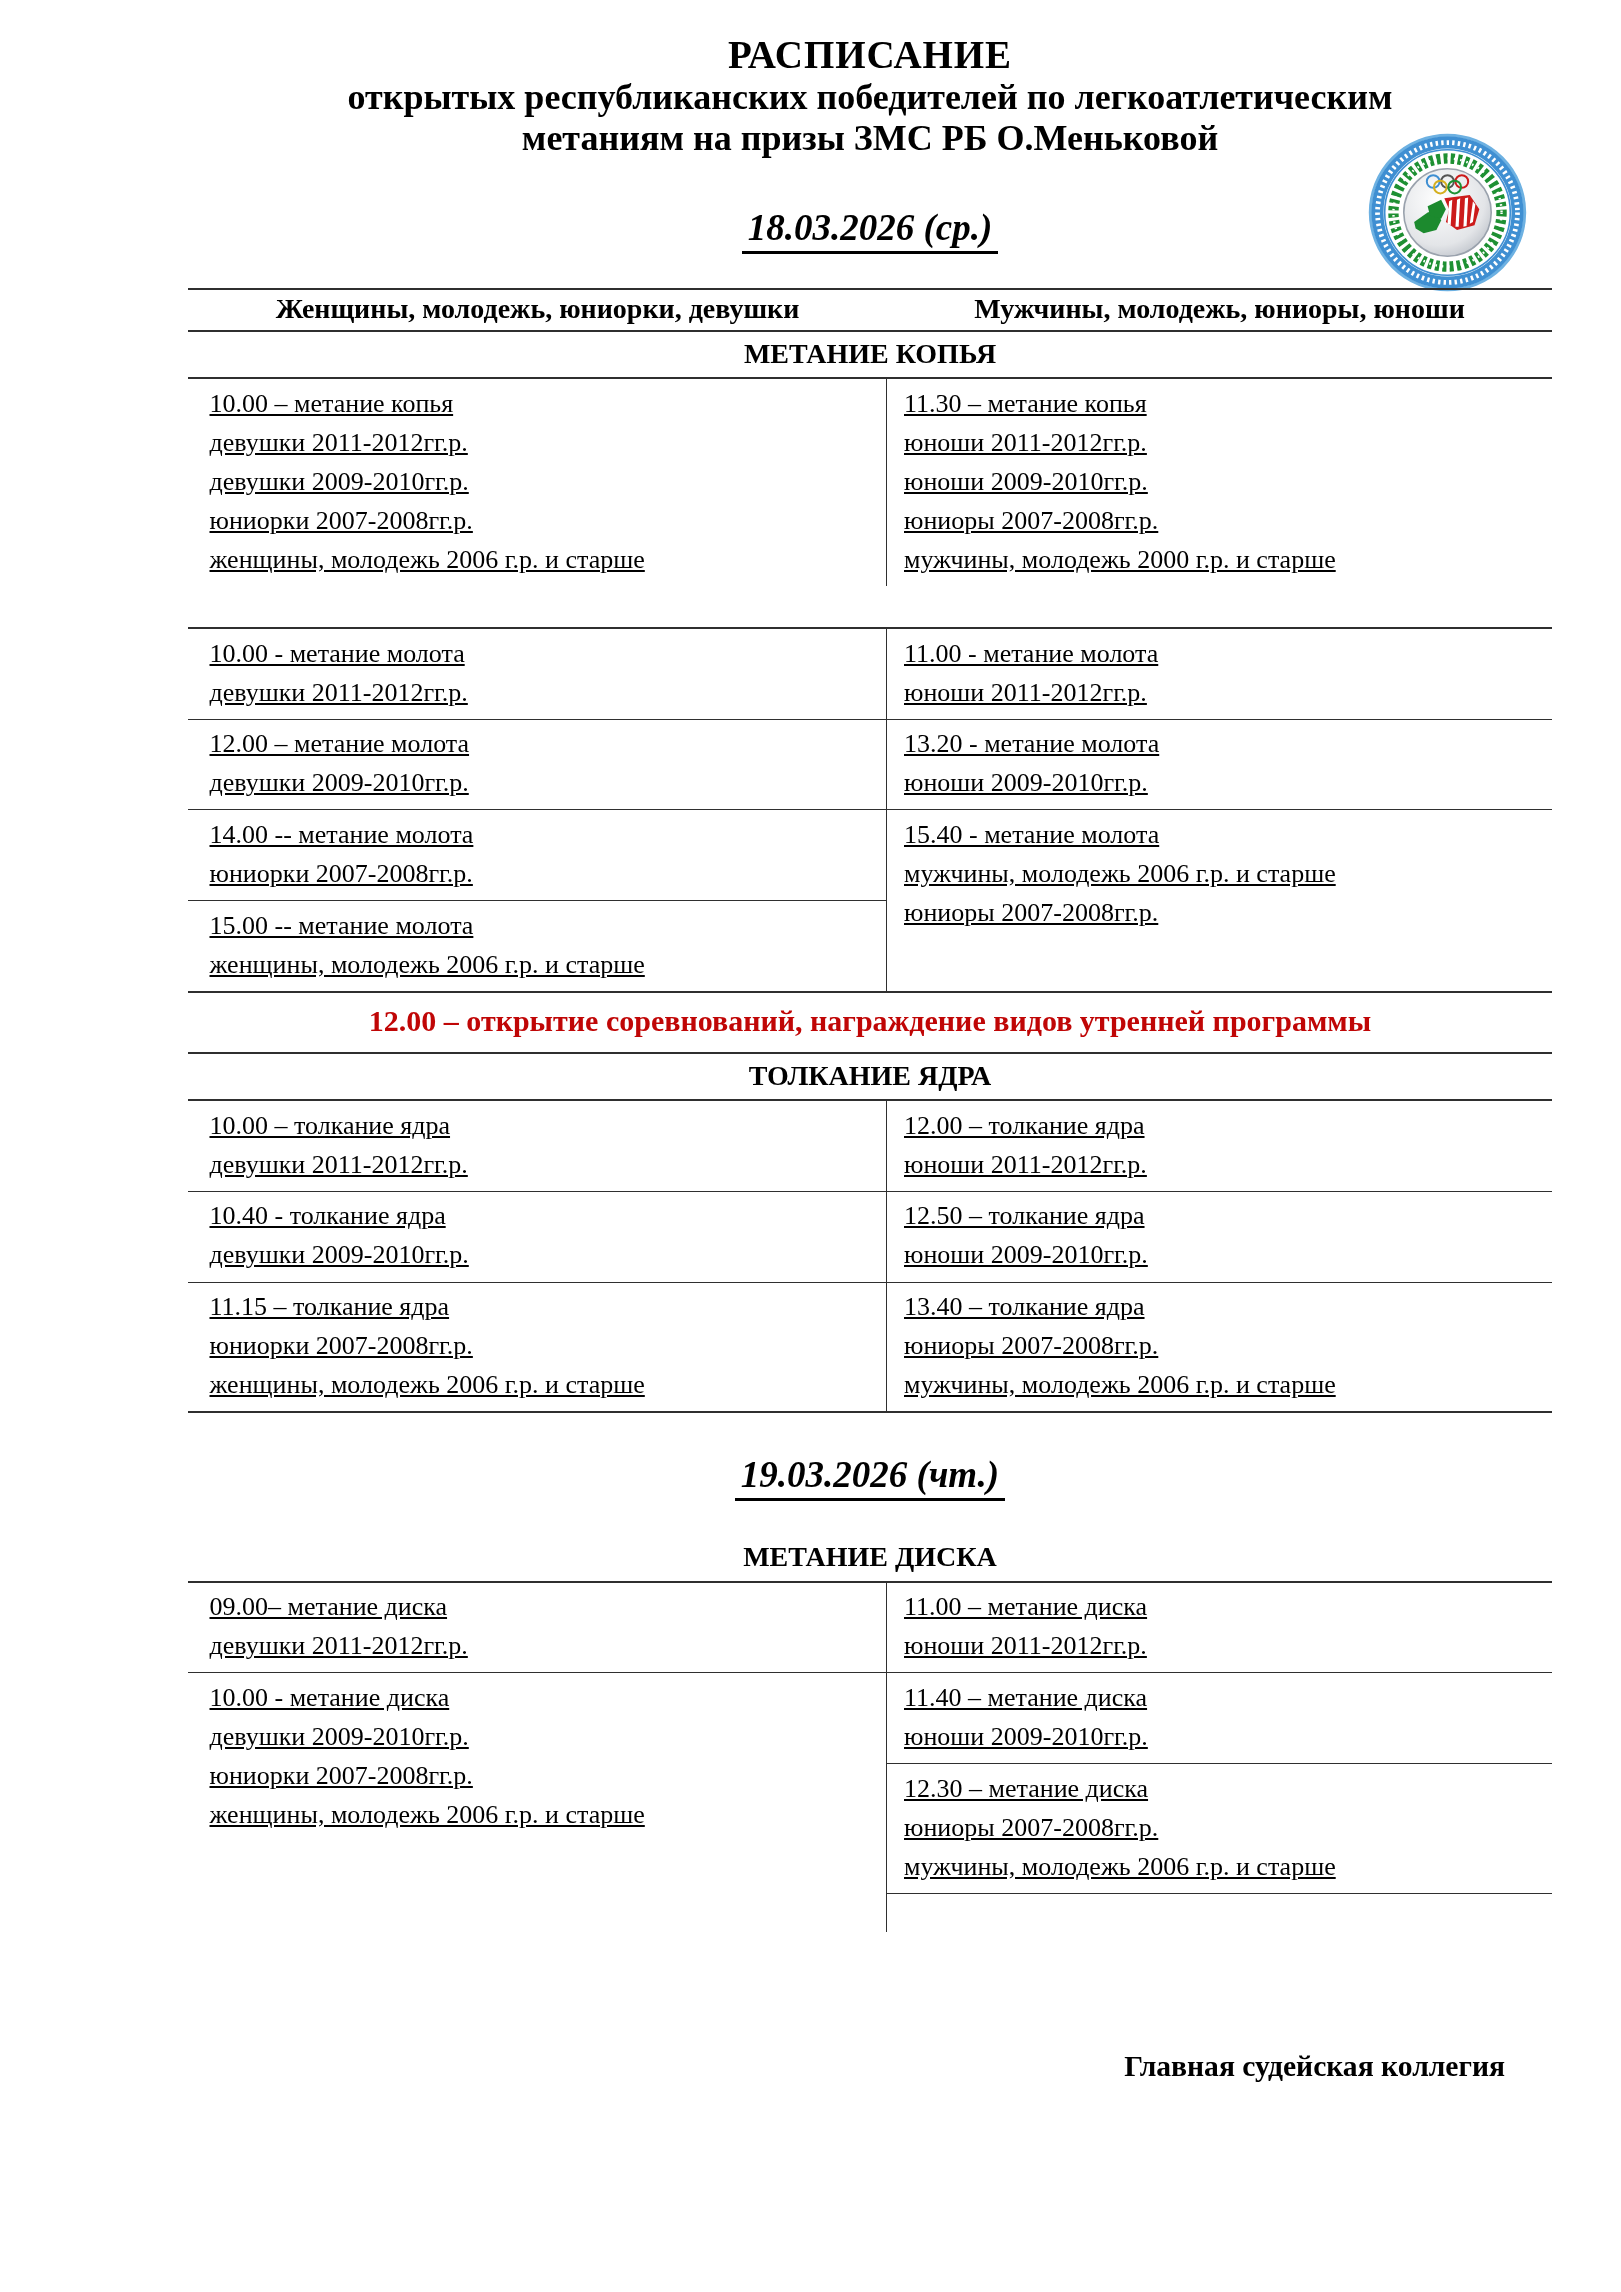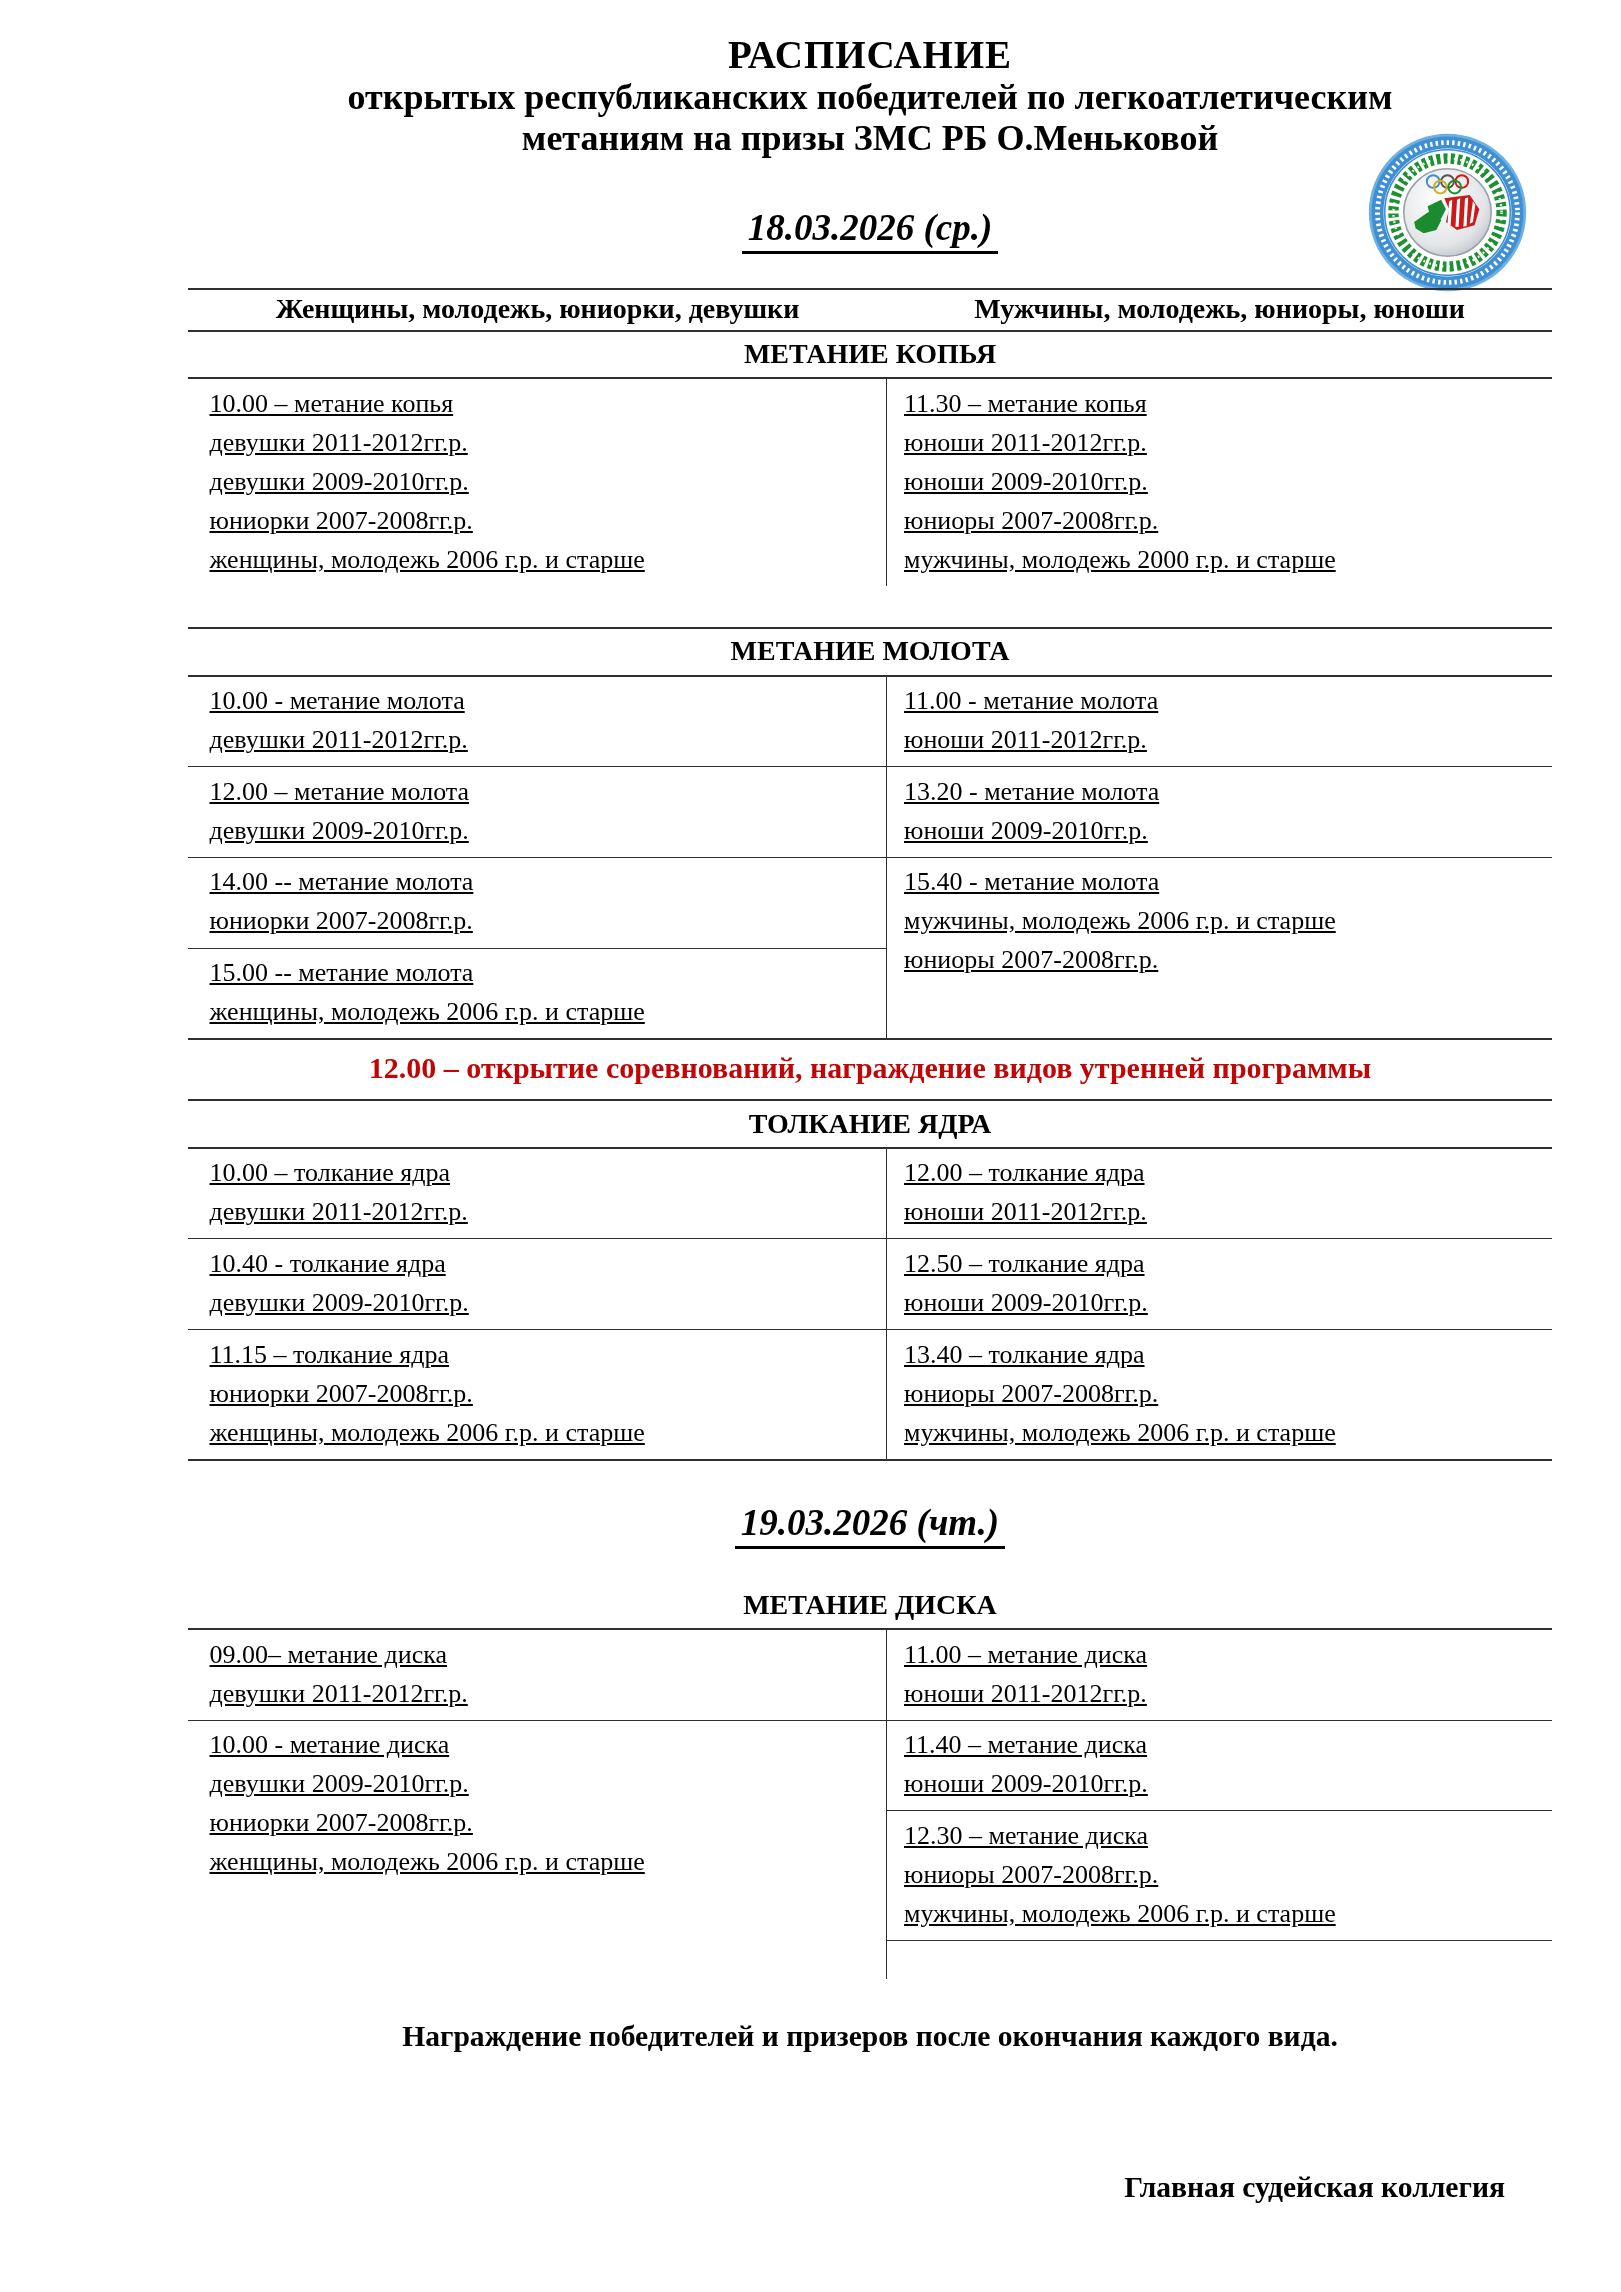--- a/index.html
+++ b/index.html
@@ -172,21 +172,20 @@
 женщины, молодежь 2006 г.р. и старше</div>
         <div class="cell r">11.30 – метание копья
 юноши 2011-2012гг.р.
 юноши 2009-2010гг.р.
 юниоры 2007-2008гг.р.
 мужчины, молодежь 2000 г.р. и старше</div>
       </div>
     </div>
 
     <div class="tbl tbl-hammer top-line bottom-line">
-      <div class="title-row">МЕТАНИЕ МОЛОТА</div>
       <div class="grid">
         <div class="cell div-r bb" style="grid-column:1;grid-row:1">10.00 -  метание молота
 девушки 2011-2012гг.р.</div>
         <div class="cell r bb" style="grid-column:2;grid-row:1">11.00 -  метание молота
 юноши 2011-2012гг.р.</div>
         <div class="cell div-r bb" style="grid-column:1;grid-row:2">12.00 – метание молота
 девушки 2009-2010гг.р.</div>
         <div class="cell r bb" style="grid-column:2;grid-row:2">13.20 - метание молота
 юноши 2009-2010гг.р.</div>
         <div class="cell div-r bb" style="grid-column:1;grid-row:3">14.00 -- метание молота
@@ -238,19 +237,18 @@
 женщины, молодежь 2006 г.р. и старше</div>
         <div class="cell r bb" style="grid-column:2;grid-row:2">11.40 – метание диска
 юноши 2009-2010гг.р.</div>
         <div class="cell r bb" style="grid-column:2;grid-row:3">12.30 – метание диска
 юниоры 2007-2008гг.р.
 мужчины, молодежь 2006 г.р. и старше</div>
         <div class="stub-cell" style="grid-column:2;grid-row:4"></div>
       </div>
     </div>
 
-    <div class="awards-note">Награждение победителей и призеров после окончания каждого вида.</div>
 
     <div class="signature">Главная судейская коллегия</div>
 
   </div>
 </div>
 
 
 </body></html>

